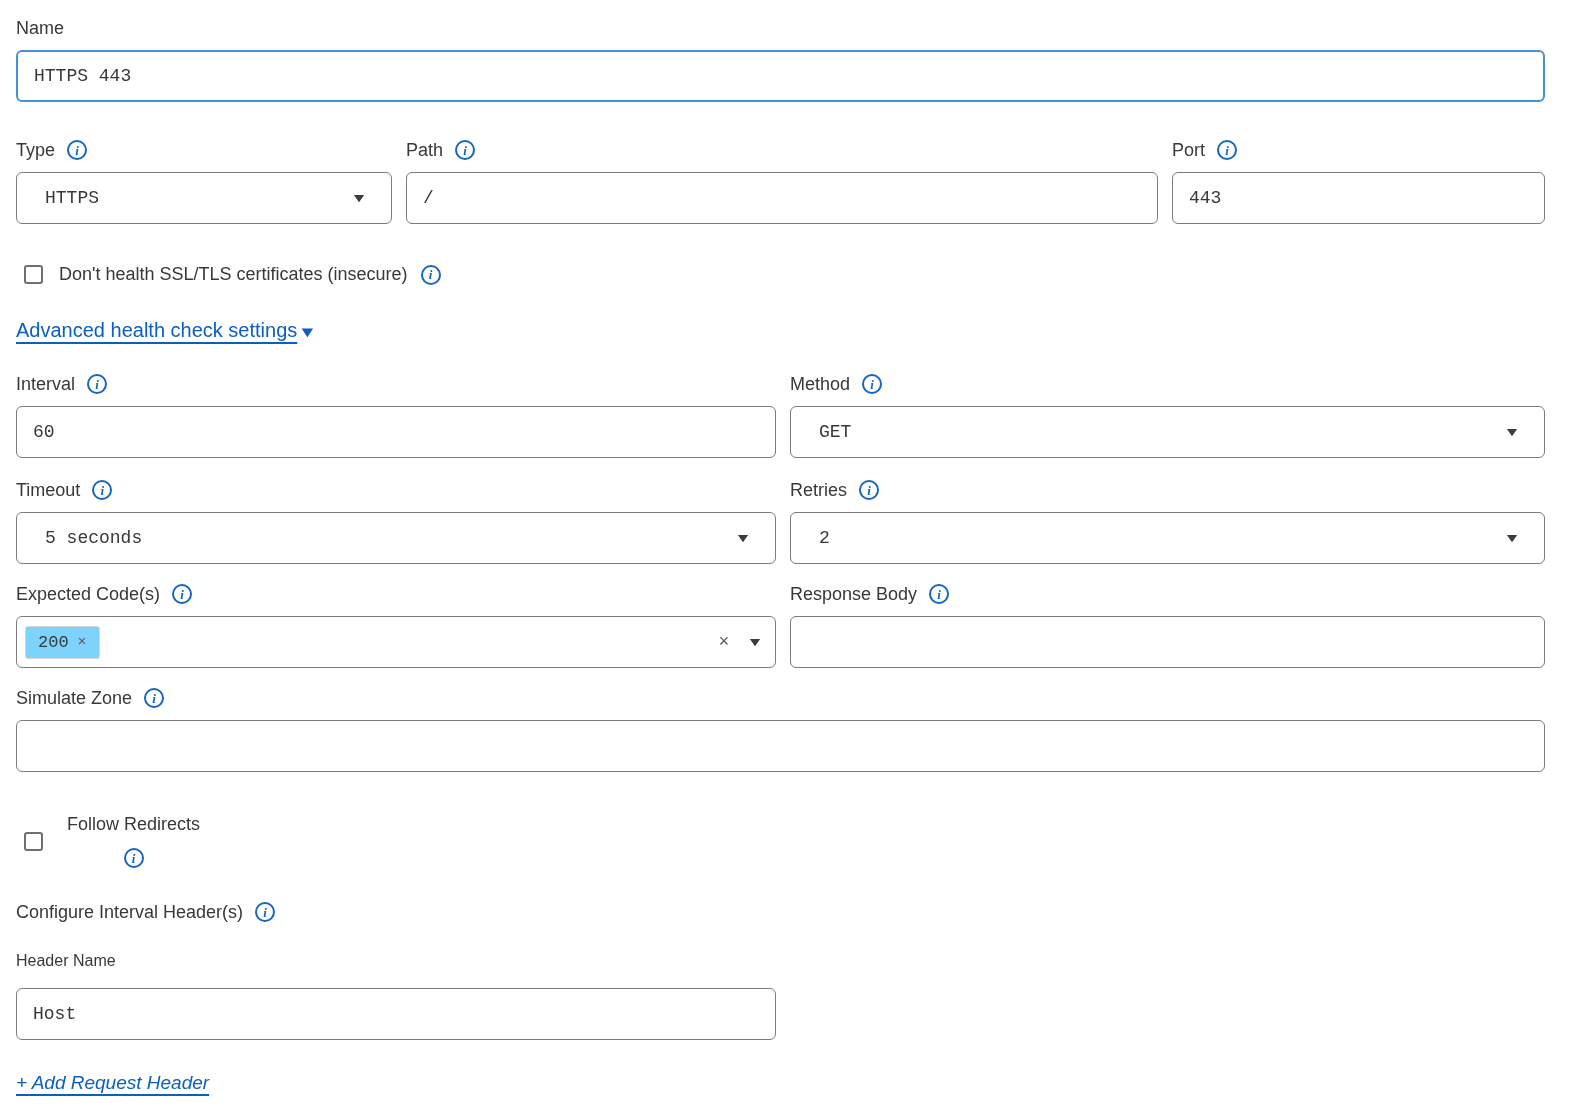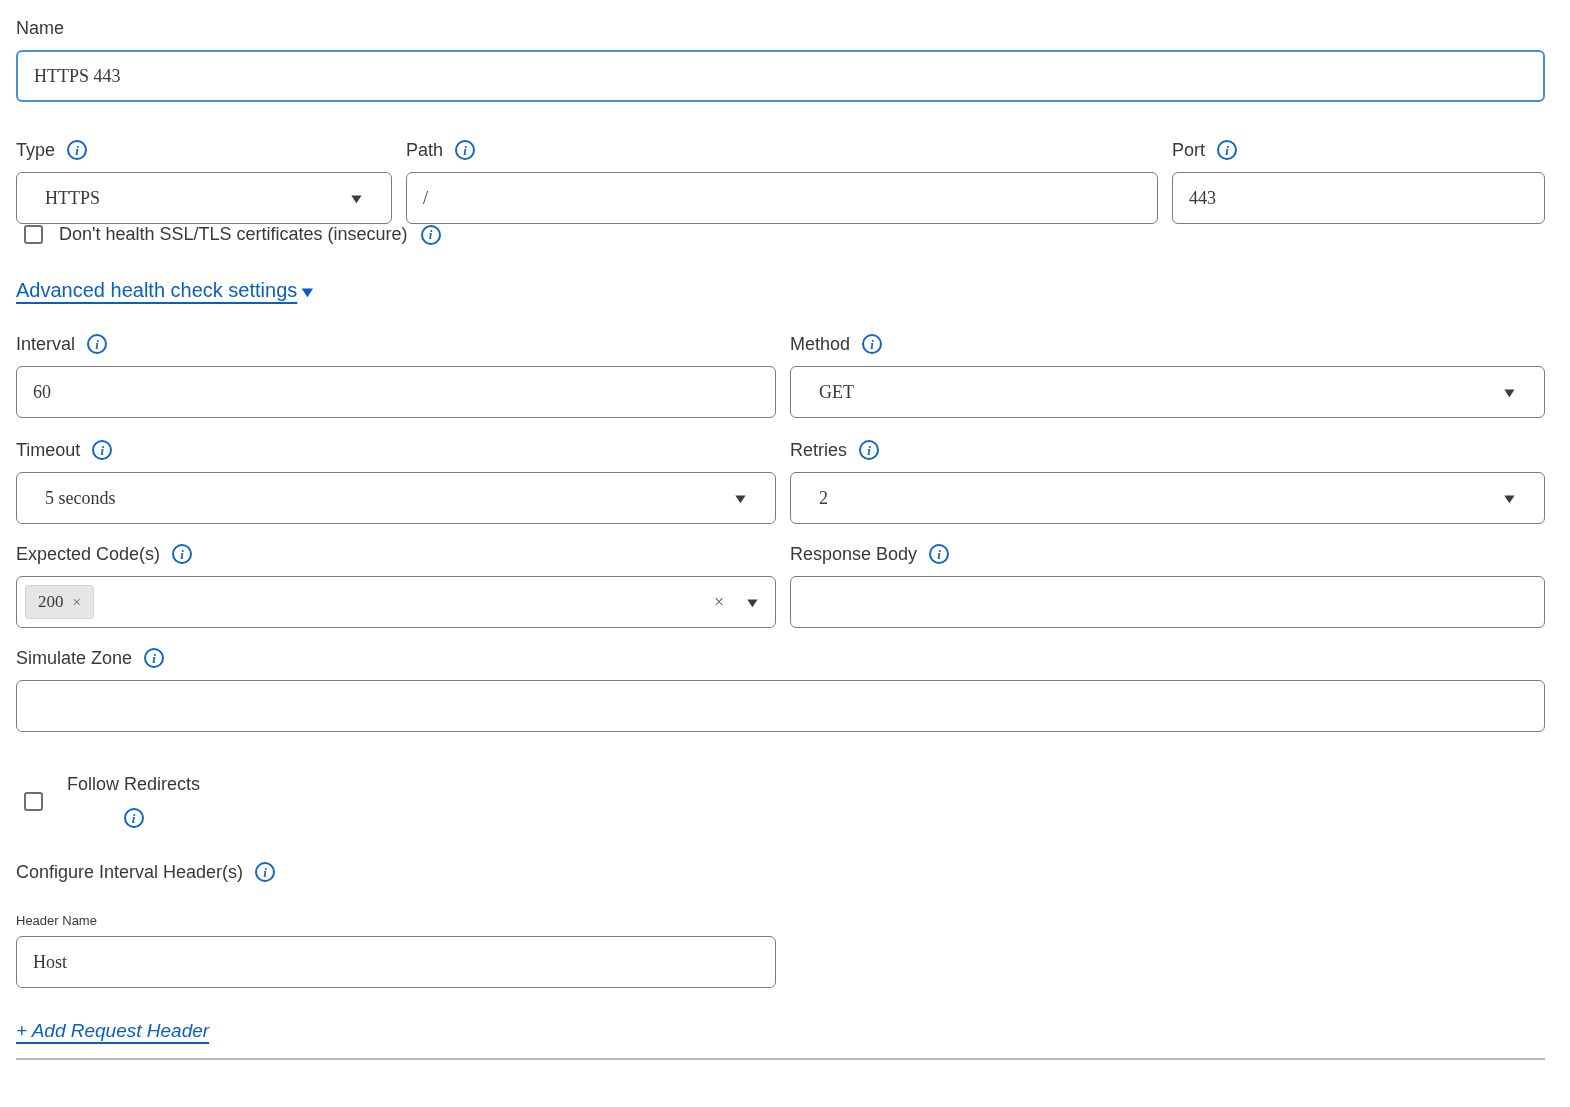--- a/index.html
+++ b/index.html
@@ -11,57 +11,57 @@
     color: #36393a;
     overflow: hidden;
   }
   .container { padding: 16px 25px 0 16px; }
 
   .field-label {
     display: flex; align-items: center; gap: 12px;
     font-size: 18px; line-height: 24px; margin-bottom: 10px;
   }
   .sub-label {
-    font-size: 13px; line-height: 22px; margin-bottom: 4px;
+    font-size: 16px; line-height: 22px; margin-bottom: 16px;
   }
 
   .info-icon {
     width: 20px; height: 20px; flex: 0 0 20px;
     border: 2px solid #1467bd; border-radius: 50%;
     color: #1467bd;
     display: inline-flex; align-items: center; justify-content: center;
     font-family: "Liberation Serif", serif;
     font-size: 13px; font-style: italic; font-weight: 700;
     line-height: 1;
   }
 
   .text-input, .select-box, .multiselect-box {
     width: 100%; height: 52px;
     border: 1px solid #7c7c7c; border-radius: 6px;
     background: #fff; color: #36393a;
-    font-family: Liberation Serif, serif;
+    font-family: Liberation Mono, monospace;
     font-size: 18px;
   }
   .text-input { padding: 0 16px; outline: none; }
   .text-input.focused { border: 2px solid #4491d6; }
 
   .select-box, .multiselect-box {
     display: flex; align-items: center; padding: 0 28px;
     cursor: pointer;
   }
   .select-box .value { flex: 1; }
   .caret-down {
     color: #3c3c3c; font-size: 13px; line-height: 1;
     transform: scaleX(1.35);
   }
 
   .multiselect-box { padding: 0 16px 0 8px; }
   .tag {
     display: inline-flex; align-items: center; gap: 9px;
-    background: #e5e5e5; border: 1px solid #d6d6d6; border-radius: 3px;
+    background: #7dd3fc; border: 1px solid #d6d6d6; border-radius: 3px;
     padding: 6px 12px; font-size: 17px; color: #36393a;
   }
   .tag .tag-x { color: #5a5a5a; font-size: 15px; line-height: 1; cursor: pointer; }
   .ms-spacer { flex: 1; }
   .ms-clear { color: #5a5a5a; font-size: 18px; margin-right: 22px; cursor: pointer; line-height: 1; }
 
   .row { display: flex; gap: 14px; }
   .col-type  { width: 376px; flex: 0 0 376px; }
   .col-path  { flex: 1; }
   .col-port  { width: 373px; flex: 0 0 373px; }
@@ -85,21 +85,21 @@
   .adv-caret {
     color: #0b5fc2; font-size: 15px; margin-left: 3px;
     transform: scaleX(1.3); text-decoration: none; display: inline-block;
   }
   .add-link { font-size: 19px; display: inline-block; }
 
   .divider { border: none; border-top: 2px solid #b9b9b9; margin: 0; }
 
   
   .mb-36 { margin-bottom: 36px; }
-  .mb-40 { }
+  .mb-40 { margin-bottom: 40px; }
   .mb-34 { margin-bottom: 34px; }
   .mb-32 { margin-bottom: 32px; }
   .mb-30 { margin-bottom: 30px; }
   .mb-26 { margin-bottom: 26px; }
   .mb-20 { margin-bottom: 20px; }
   .mb-18 { margin-bottom: 18px; }
   .mb-16 { margin-bottom: 16px; font-style: italic; }
   .mb-42 { margin-bottom: 42px; }
   .ml-8 { margin-left: 8px; }
 </style>

